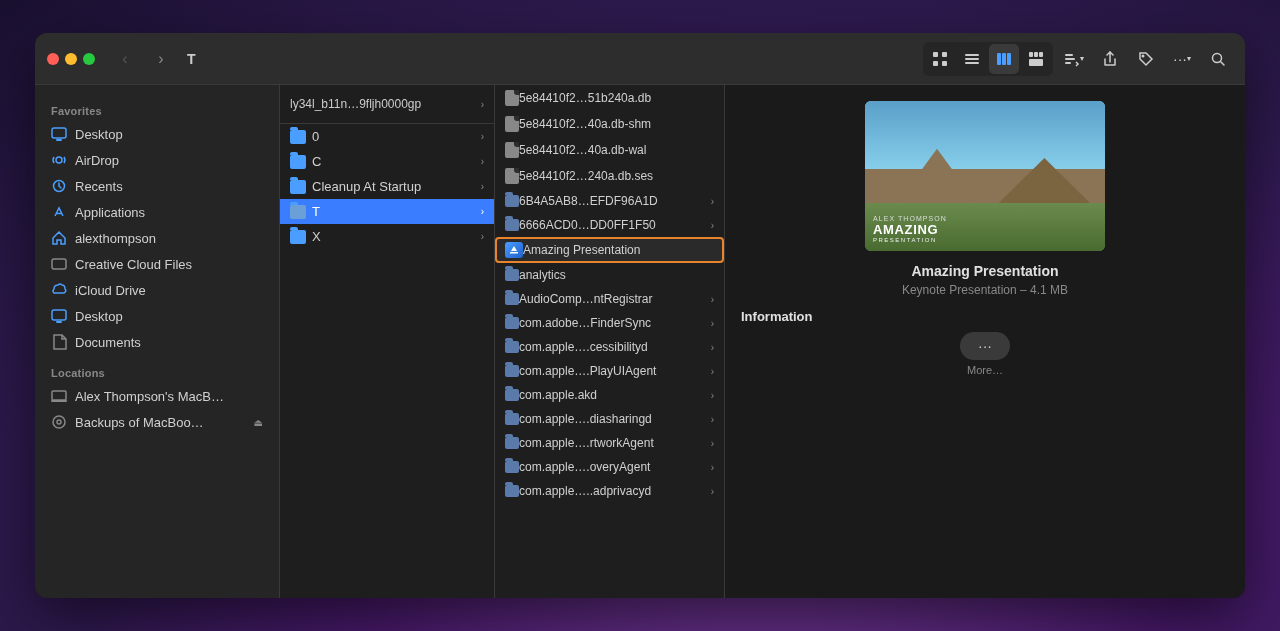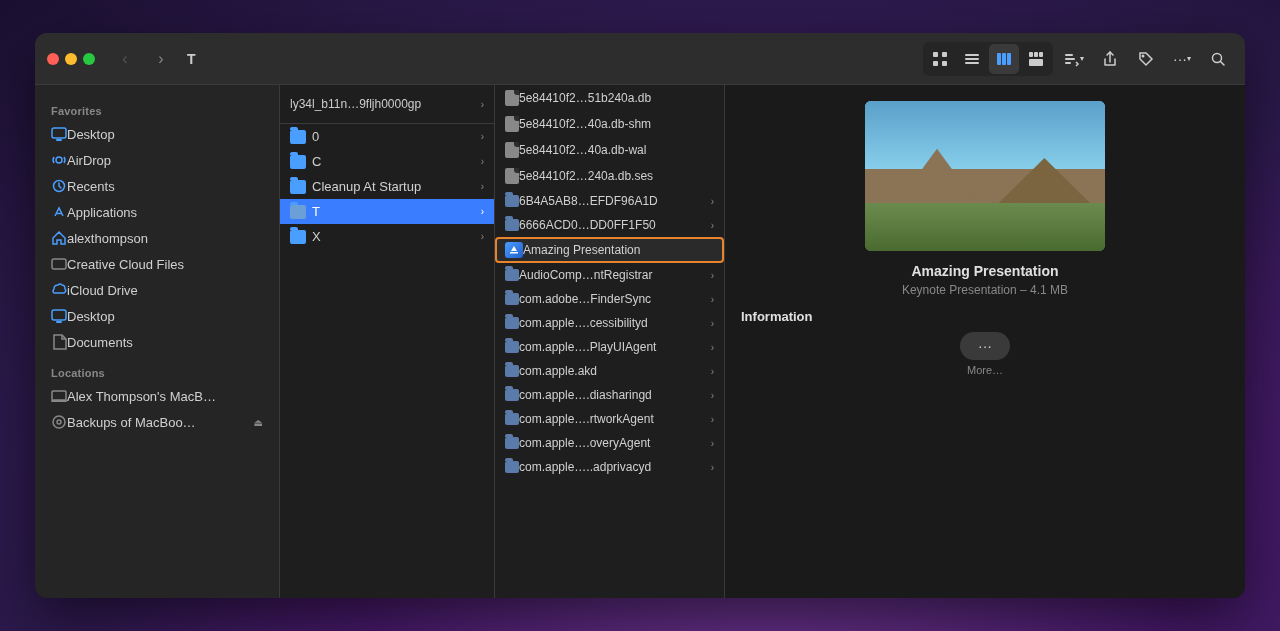--- a/index.html
+++ b/index.html
@@ -112,21 +112,21 @@
       color: #888;
       font-size: 11px;
       font-weight: 700;
       padding: 12px 16px 4px;
       text-transform: none;
       letter-spacing: 0.02em;
     }
     .sidebar-item {
       display: flex;
       align-items: center;
-      gap: 0;
+      gap: 8px;
       padding: 5px 16px;
       color: #d0d0d0;
       font-size: 13px;
       cursor: pointer;
       border-radius: 0;
     }
     .sidebar-icon {
       width: 16px;
       height: 16px;
       display: flex;
@@ -608,20 +608,26 @@
                   <rect x="1" y="7" width="8" height="1.5" rx="0.5" fill="white"></rect>
                   <polygon points="5,1 8,6 2,6" fill="white"></polygon>
                 </svg>
             </div>
             <span>Amazing Presentation</span>
           </div>
         </div>
         <div class="file-column-item">
           <div class="file-column-item-left">
             <div class="folder-icon dark" style="width:14px;height:12px"></div>
+            <span>analytics</span>
+          </div>
+        </div>
+        <div class="file-column-item">
+          <div class="file-column-item-left">
+            <div class="folder-icon dark" style="width:14px;height:12px"></div>
             <span>AudioComp…ntRegistrar</span>
           </div>
           <span class="chevron">›</span>
         </div>
         <div class="file-column-item">
           <div class="file-column-item-left">
             <div class="folder-icon dark" style="width:14px;height:12px"></div>
             <span>com.adobe…FinderSync</span>
           </div>
           <span class="chevron">›</span>
@@ -682,20 +688,25 @@
           <div class="preview-img-content">
 
             <div style="position:absolute;top:0;left:0;right:0;height:45%;background:linear-gradient(180deg,#5a9fc8,#87ceeb)"></div>
 
             <div style="position:absolute;bottom:30%;left:5%;width:50%;height:45%;background:#8b7355;clip-path:polygon(15% 100%, 50% 15%, 85% 100%)"></div>
 
             <div style="position:absolute;bottom:30%;right:5%;width:45%;height:40%;background:#7a6540;clip-path:polygon(10% 100%, 55% 20%, 100% 100%)"></div>
 
             <div style="position:absolute;bottom:0;left:0;right:0;height:32%;background:linear-gradient(180deg,#6b8b4e,#4a6b30)"></div>
 
+            <div class="preview-text-overlay">
+              <div style="color:#ddd;font-size:7px;letter-spacing:0.15em;text-transform:uppercase;margin-bottom:1px">ALEX THOMPSON</div>
+              <div style="color:white;font-size:13px;font-weight:900;text-transform:uppercase;letter-spacing:0.05em;line-height:1.1">AMAZING</div>
+              <div style="color:#eee;font-size:6px;letter-spacing:0.25em;text-transform:uppercase">PRESENTATION</div>
+            </div>
           </div>
         </div>
         <div class="preview-name">Amazing Presentation</div>
         <div class="preview-meta">Keynote Presentation – 4.1 MB</div>
         <div class="preview-info-header">Information</div>
         <button class="preview-more-btn">
           <span style="font-size:14px;color:#ccc;line-height:1">···</span>
         </button>
         <span class="preview-more-label">More…</span>
       </div>

